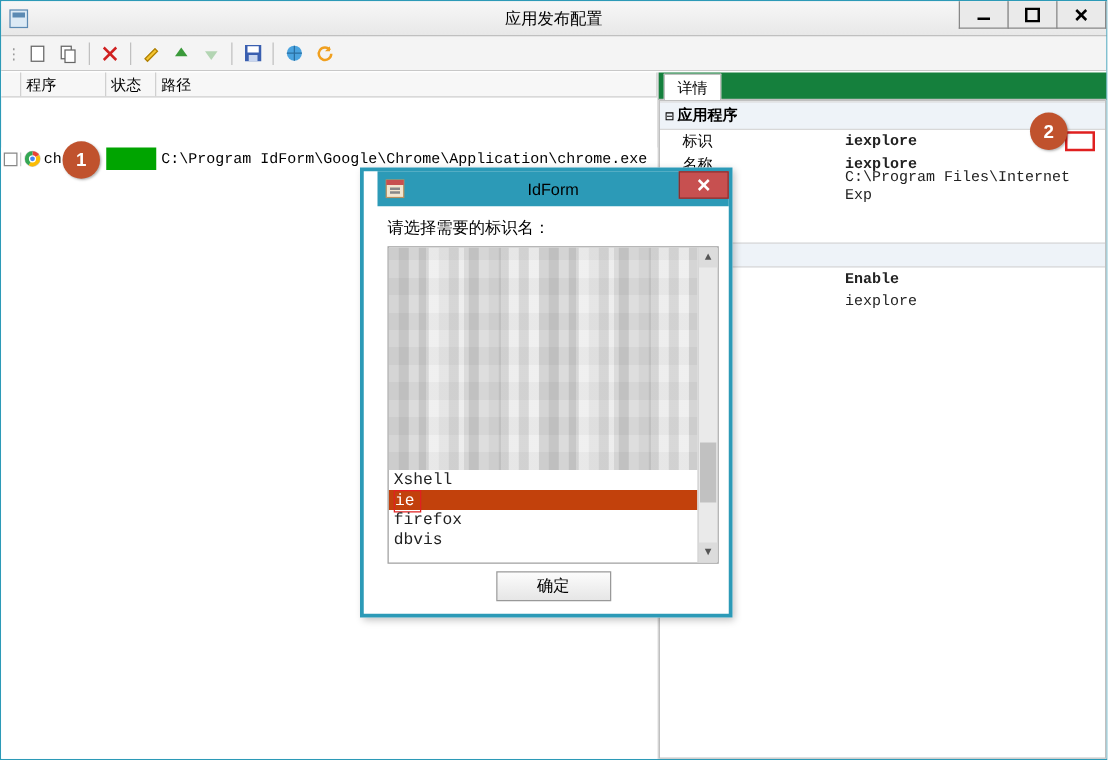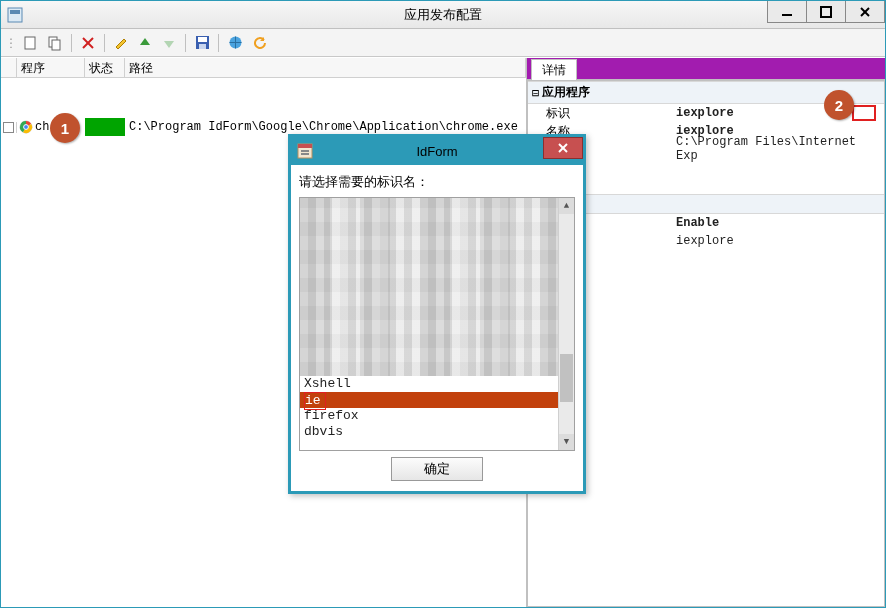--- a/index.html
+++ b/index.html
@@ -41,33 +41,33 @@
   .state-red { background:#c80000; }
   .trow .col-state { height:100%; }
   .trow .col-path { padding-left:4px;}
   .row2 { font-weight:bold; text-decoration: underline;}
   .row2-box { border:2px solid #d24726; }
   
   
   .badge { position:absolute; width:30px; height:30px; border-radius:50%; background:#c0522d; color:#fff; display:flex; align-items:center; justify-content:center; font-weight:bold; font-size:15px; box-shadow:1px 1px 2px rgba(0,0,0,.3); z-index:90;}
   
   
-  .rtab { height:22px; display:flex; border-bottom:1px solid #c0c0c0; background:#a21caf; padding-left:4px;font-family:Liberation Serif, serif;}
+  .rtab { height:22px; display:flex; border-bottom:1px solid #c0c0c0; background:#15803d; padding-left:4px;font-family:Liberation Serif, serif;}
   .rtab .tab { border:1px solid #c0c0c0; border-bottom:none; background:#fff; padding:2px 10px; font-size:12px; position:relative; top:1px;}
   .props { flex:1; background:#fff; border:1px solid #c0c0c0; margin:0; font-size:12px; overflow:hidden;}
   .pgroup-hdr { background:#eef3f8; border-top:1px solid #d8d8d8; border-bottom:1px solid #d8d8d8; padding:2px 4px; display:flex; align-items:center; font-weight:normal;}
   .pgroup-hdr .tw { display:inline-block; width:10px; font-family:monospace; }
   .prow { display:flex; height:18px; align-items:center;}
   .prow .plabel { width:148px; padding-left:18px; }
   .prow .pval { flex:1; font-family:"Courier New",monospace; color:#222;}
   .gray { color:#999; }
   .red-rect { position:absolute; border:2px solid #e02020; width:24px; height:16px;}
   
   
-  .dialog { position:absolute; left:288px; top:134px; width:298px; height:360px; background:#fff; border:3px solid #2c9ab7; box-shadow:2px 2px 6px rgba(0,0,0,.25); z-index:100; display:flex; flex-direction:column;}
+  .dialog { position:absolute; left:288px; top:134px; width:298px; height:360px; background:#fff; border:3px solid #2c9ab7; box-shadow:2px 2px 6px rgba(0,0,0,.25); z-index:100; display:flex; flex-direction:column;padding-left:11px;}
   .dlg-titlebar { height:28px; background:#2c9ab7; color:#000; display:flex; align-items:center; position:relative;}
   .dlg-titlebar .title { position:absolute; left:0; right:0; text-align:center; font-size:13px; color:#000;}
   .dlg-titlebar .icon { margin-left:6px; position:relative; z-index:2;}
   .dlg-close { position:absolute; right:0; top:0; width:40px; height:22px; background:#c75050; color:#fff; display:flex; align-items:center; justify-content:center; border:1px solid #8a2f2f; font-weight:bold; z-index:2;}
   .dlg-body { flex:1; padding:8px 8px 4px 8px; display:flex; flex-direction:column;justify-content:flex-end;}
   .dlg-label { font-size:13px; margin-bottom:6px;}
   .listbox { flex:1; border:1px solid #a0a0a0; background:#fff; position:relative; font-family:"Courier New",monospace; font-size:13px; overflow:hidden;}
   .list-inner { position:absolute; left:0; right:16px; top:0; bottom:0;text-decoration:underline; }
   .blur { position:absolute; left:0; top:0; right:0; height:178px;
     background:

